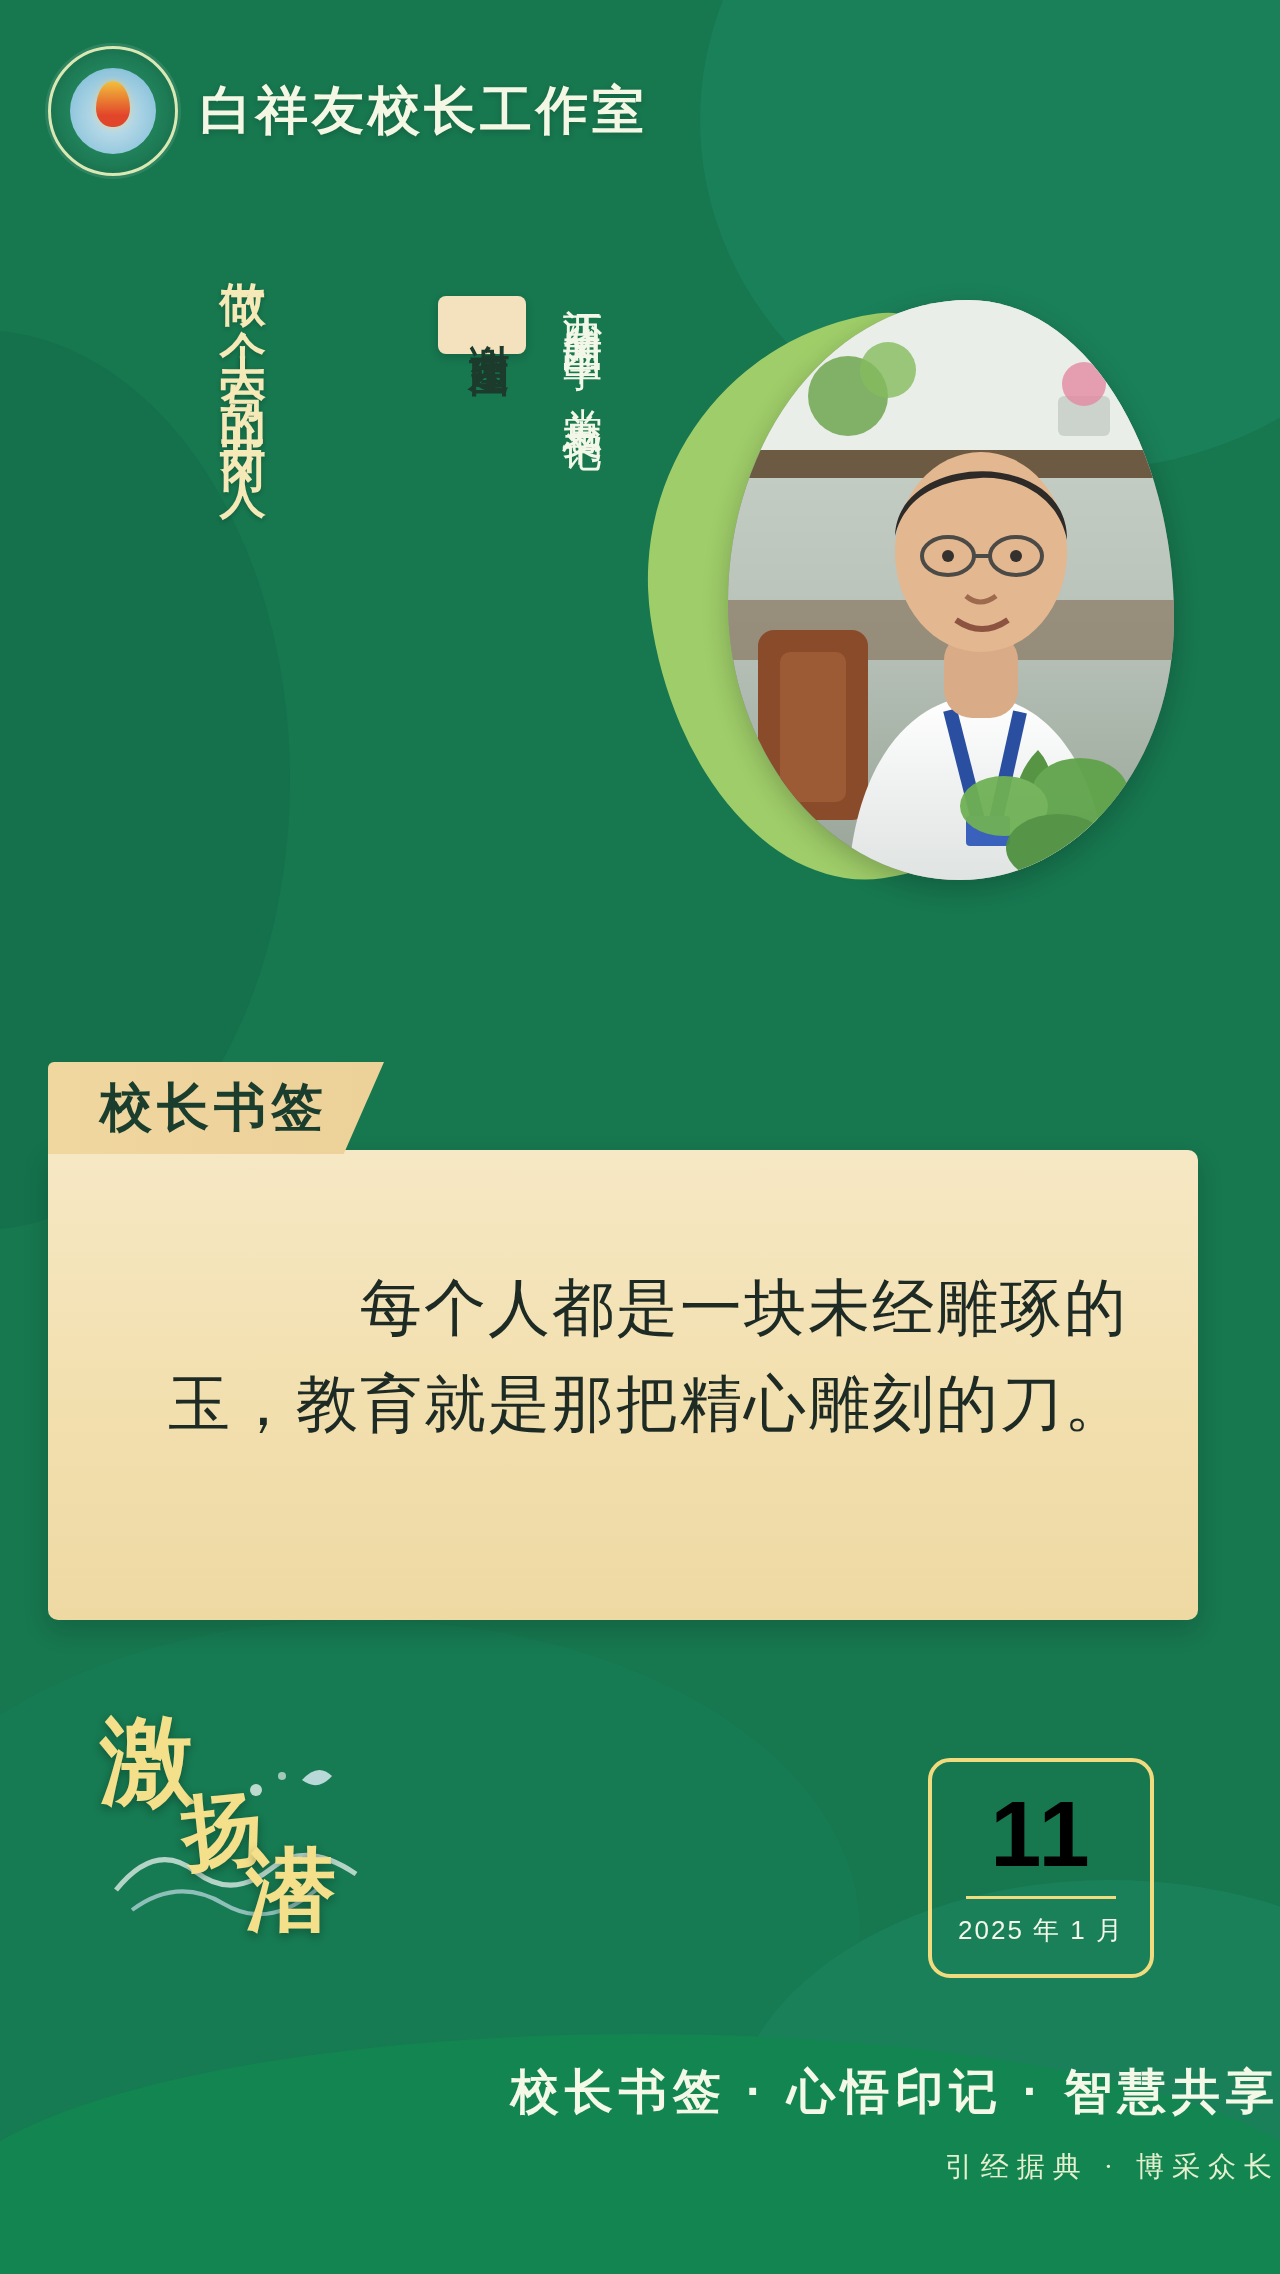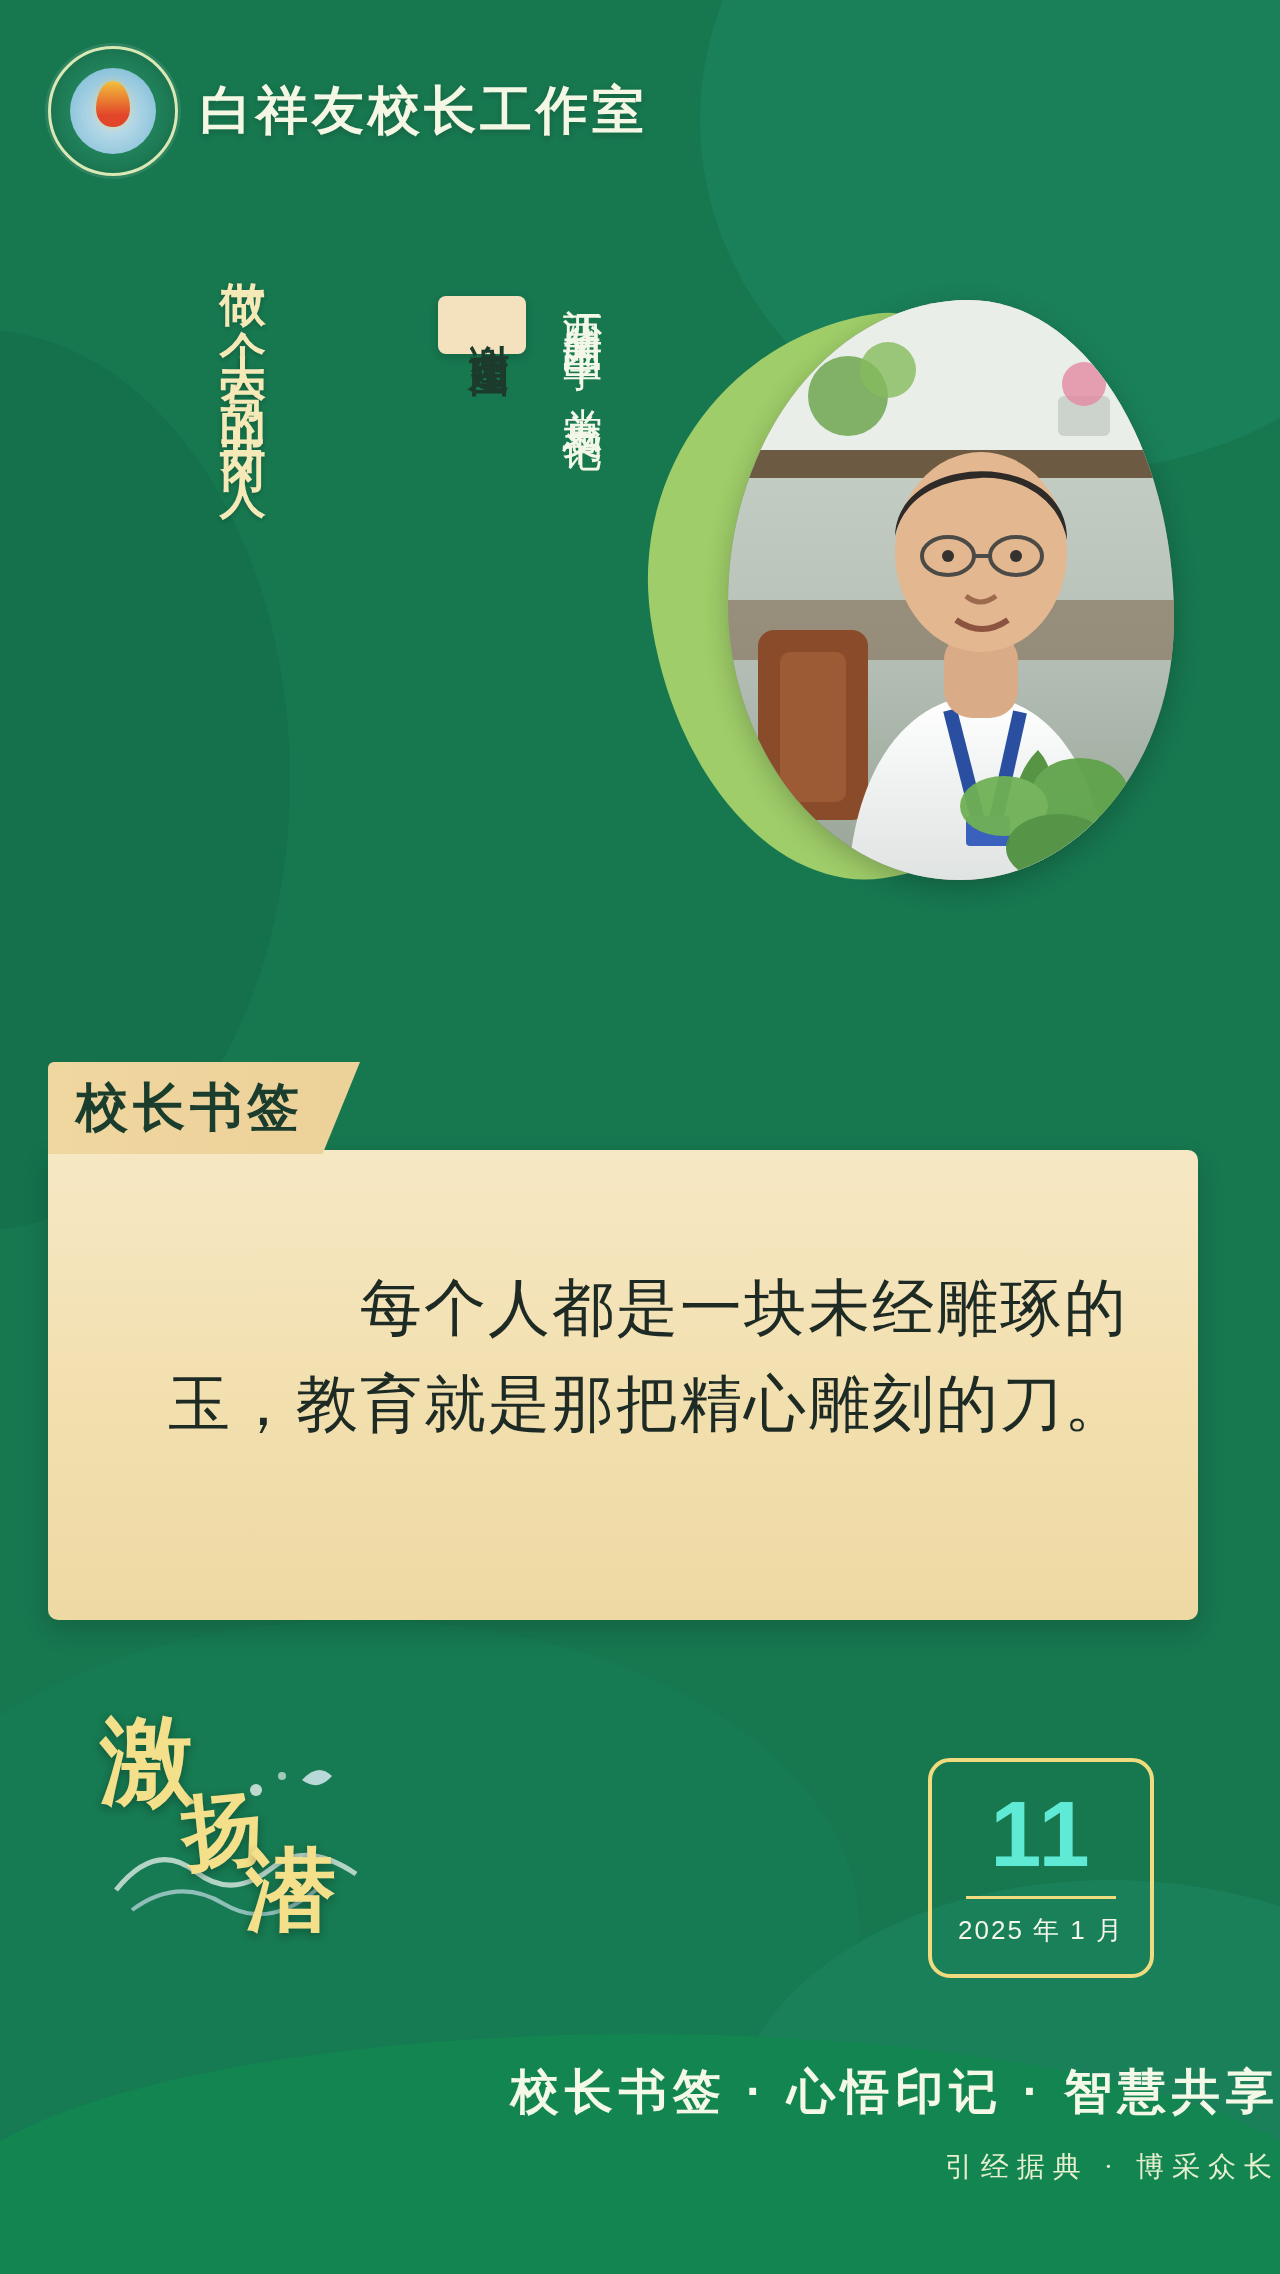--- a/index.html
+++ b/index.html
@@ -174,21 +174,21 @@
     box-shadow: 0 8px 26px rgba(0,0,0,.22);
     background: #6f7f6a;
   }
   .photo svg { display:block; width:100%; height:100%; }
 
   
   .tab {
     position: absolute;
     left: 48px; top: 1062px;
     height: 92px;
-    padding: 0 56px 0 28px;
+    padding: 0 56px 0 52px;
     background: linear-gradient(90deg, #f0d79f 0%, #ecd199 100%);
     display: flex;
     align-items: center;
     color: #1b3d2d;
     font-size: 52px;
     font-weight: bold;
     letter-spacing: 5px;
     clip-path: polygon(0 0, 100% 0, 88% 100%, 0% 100%);
     border-radius: 6px 0 0 0;
     z-index: 6;
@@ -247,21 +247,21 @@
     width: 218px; height: 212px;
     border: 4px solid #f0dc7e;
     border-radius: 22px;
     z-index: 6;
     display: flex;
     flex-direction: column;
     align-items: center;
     justify-content: center;
   }
   .date-day {
-    color: #5eead4;
+    color: #000000;
     font-size: 92px;
     font-weight: bold;
     line-height: 1;
     letter-spacing: 2px;
     font-family: "Liberation Sans", sans-serif;
   }
   .date-rule {
     width: 150px;
     height: 3px;
     background: #f0dc7e;

